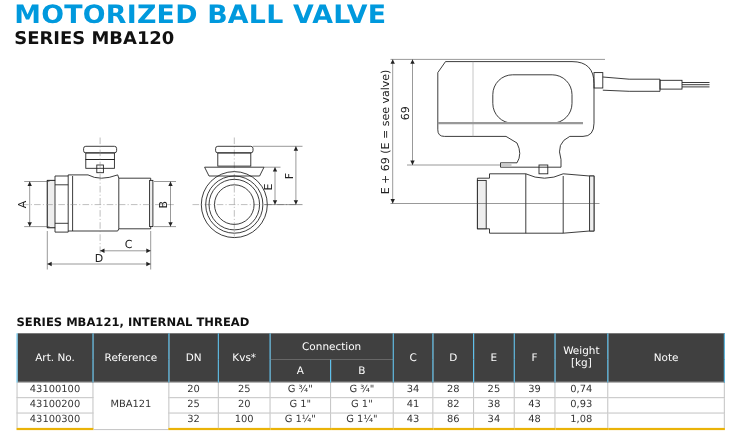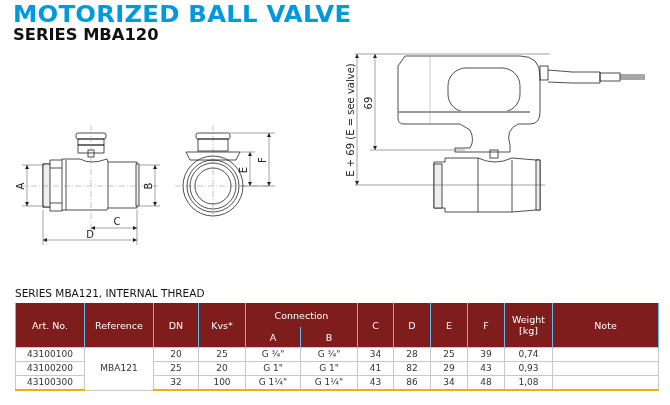--- a/index.html
+++ b/index.html
@@ -1,22 +1,22 @@
 <!DOCTYPE html>
 <html><head>
 <meta charset="utf-8">
 <style>
   html, body { margin:0; padding:0; background:#ffffff; }
   body { width:670px; height:405px; position:relative; overflow:hidden; font-family:"Liberation Sans", sans-serif; }
   .title { position:absolute; left:13px; top:1px; font-family:"DejaVu Sans", sans-serif; font-weight:bold; font-size:23px; color:#0099dd; letter-spacing:0.2px; line-height:26px; transform:scaleX(1.06); transform-origin:left; }
   .subtitle { position:absolute; left:13px; top:25px; font-family:"DejaVu Sans", sans-serif; font-weight:bold; font-size:16px; color:#111; line-height:20px; transform:scaleX(1.02); transform-origin:left; }
   .drawing { position:absolute; left:0; top:0; }
-  .section-title { position:absolute; left:15px; top:287px; font-family:"DejaVu Sans", sans-serif; font-weight:normal; font-size:10.5px; color:#111; }
+  .section-title { position:absolute; left:15px; top:287px; font-family:"DejaVu Sans", sans-serif; font-weight:bold; font-size:10.5px; color:#111; }
   table.spec { position:absolute; left:15px; top:303px; border-collapse:collapse; font-family:"DejaVu Sans", sans-serif; font-size:9px; table-layout:fixed; }
-  table.spec th { background:#7f1d1d; color:#ffffff; font-weight:normal; font-size:9.5px; border-left:1px solid #5ec0ec; border-right:1px solid #5ec0ec; padding:0; text-align:center; vertical-align:middle; }
+  table.spec th { background:#404040; color:#ffffff; font-weight:normal; font-size:9.5px; border-left:1px solid #5ec0ec; border-right:1px solid #5ec0ec; padding:0; text-align:center; vertical-align:middle; }
   table.spec th.sub { border-top:none; height:20px; }
   table.spec td { color:#333; text-align:center; border:1px solid #c8c8c8; height:13px; padding:0; line-height:13px;margin-top:44px; }
   table.spec tr.last td { border-bottom:2px solid #eab308; }
   .lbl { font-family:"DejaVu Sans", sans-serif; font-size:10px; fill:#222; }
 </style>
 </head>
 <body>
 
 <div class="title">MOTORIZED BALL VALVE</div>
 <div class="subtitle">SERIES MBA120</div>
@@ -188,21 +188,21 @@
       <td></td>
     </tr>
     <tr>
       <td>43100200</td>
       <td>25</td>
       <td>20</td>
       <td>G 1"</td>
       <td>G 1"</td>
       <td>41</td>
       <td>82</td>
-      <td>29</td>
+      <td>38</td>
       <td>43</td>
       <td>0,93</td>
       <td></td>
     </tr>
     <tr class="last">
       <td>43100300</td>
       <td>32</td>
       <td>100</td>
       <td>G 1¼"</td>
       <td>G 1¼"</td>

